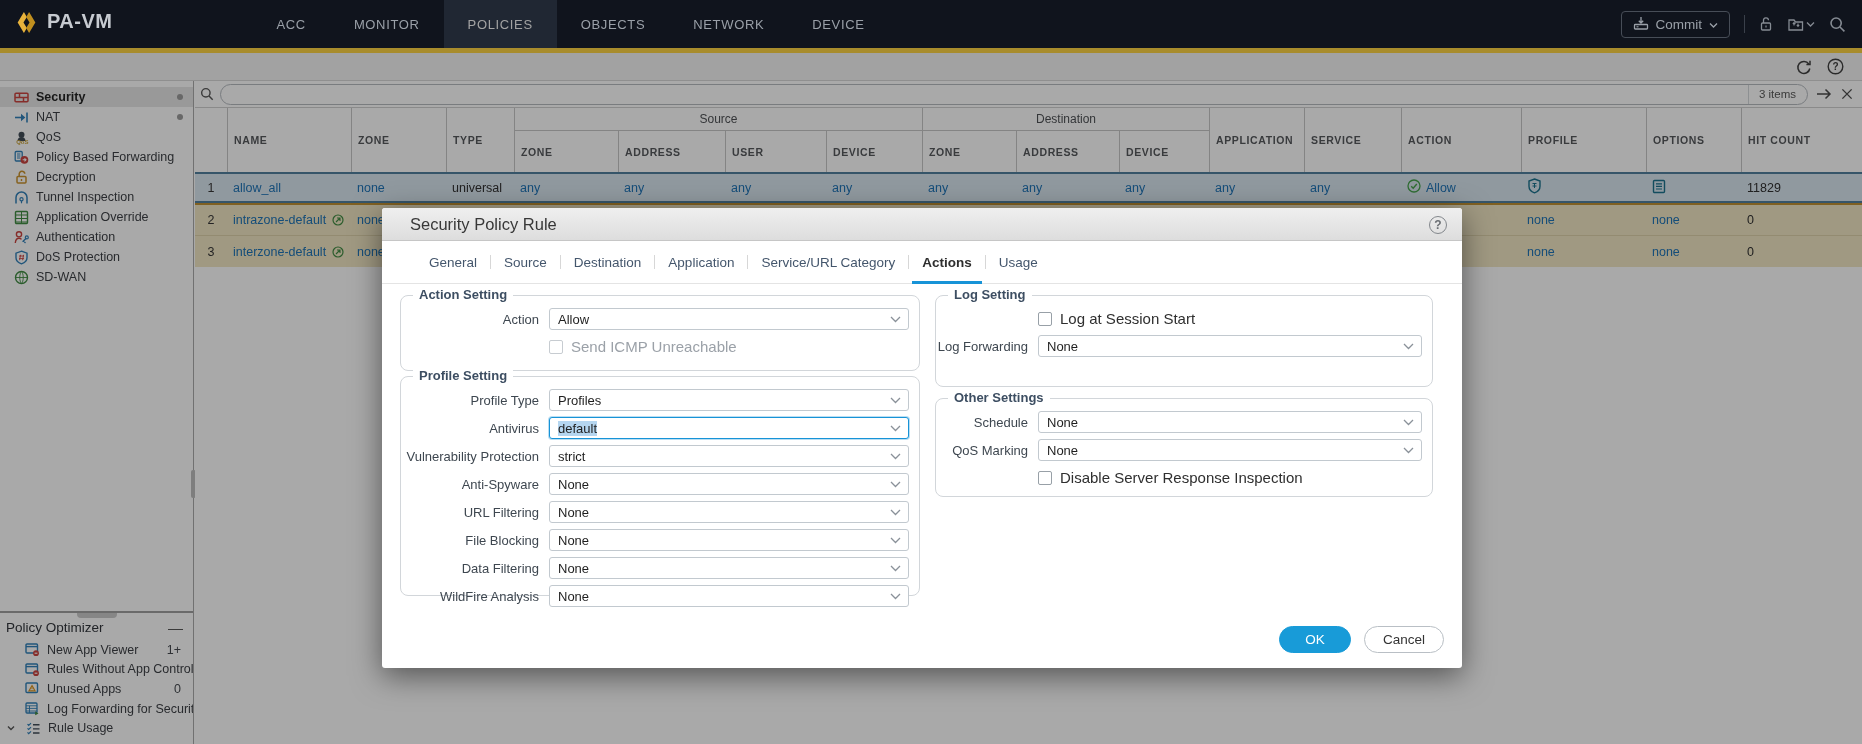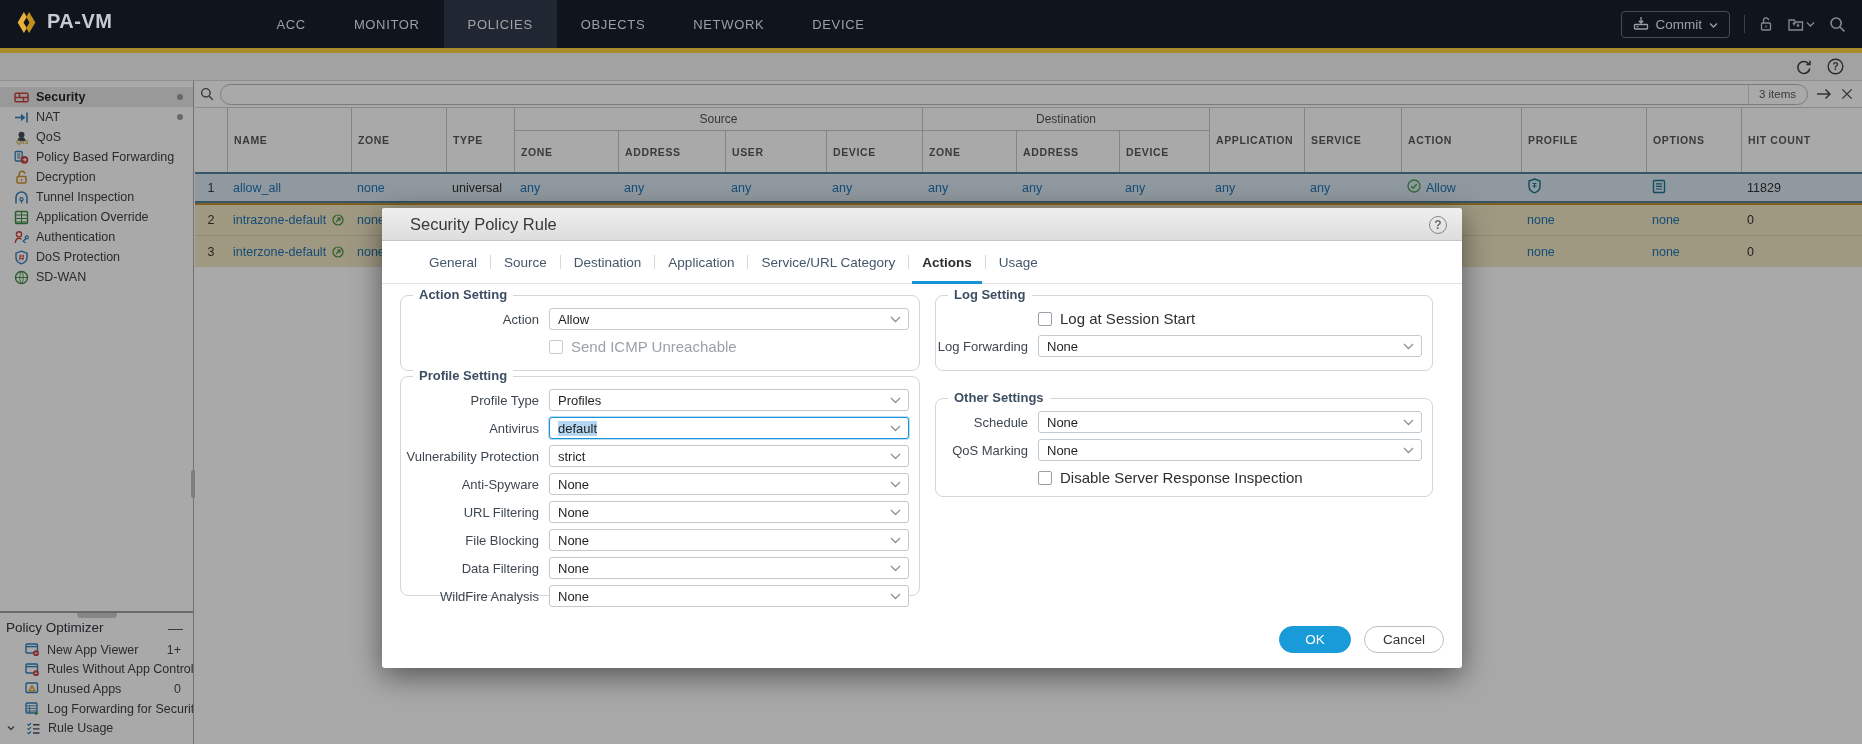--- a/index.html
+++ b/index.html
@@ -679,21 +679,21 @@
               <span class="chev">
                 <svg width="11" height="7" viewBox="0 0 11 7">
                   <path d="M1 1l4.5 4.5L10 1" fill="none" stroke="#8a9199" stroke-width="1.3"></path>
                 </svg>
               </span>
             </div>
           </div>
         </div>
     </div>
 
-    <div class="fs" style="left:553px;top:87px;width:498px;height:76px;">
+    <div class="fs" style="left:553px;top:87px;width:498px;height:92px;">
       <span class="fs-legend">Log Setting</span>
       <div class="fs-rows" id="log-fields">
           <div class="cbrow">
             <span class="flabel lw95"></span>
             <span class="cb"></span>
             <span class="cblabel">Log at Session Start</span>
           </div>
           <div class="frow">
             <span class="flabel lw95">Log Forwarding</span>
             <div class="dd">

